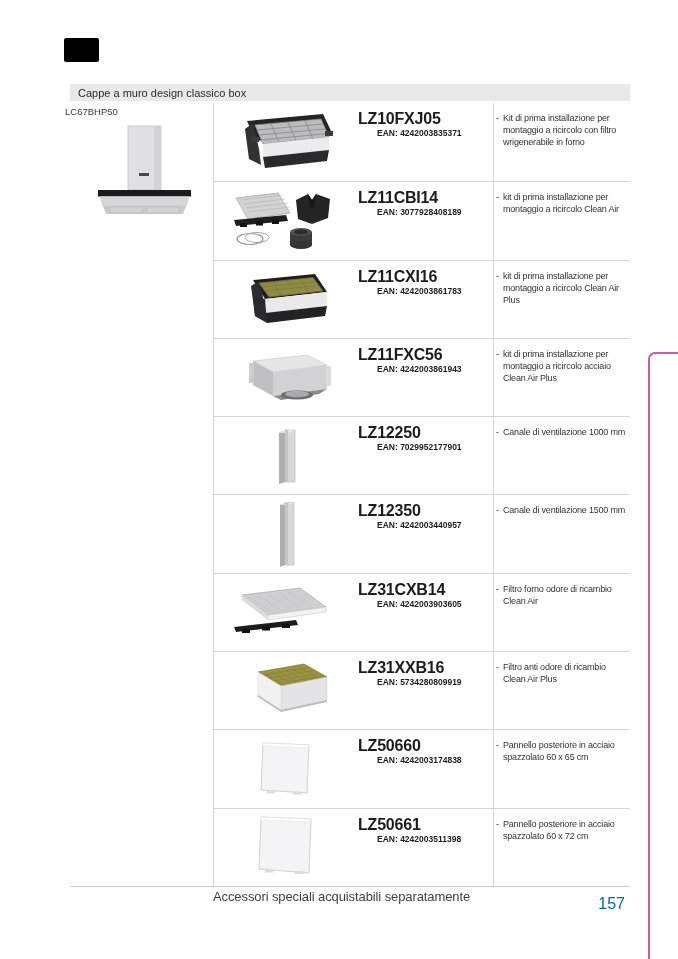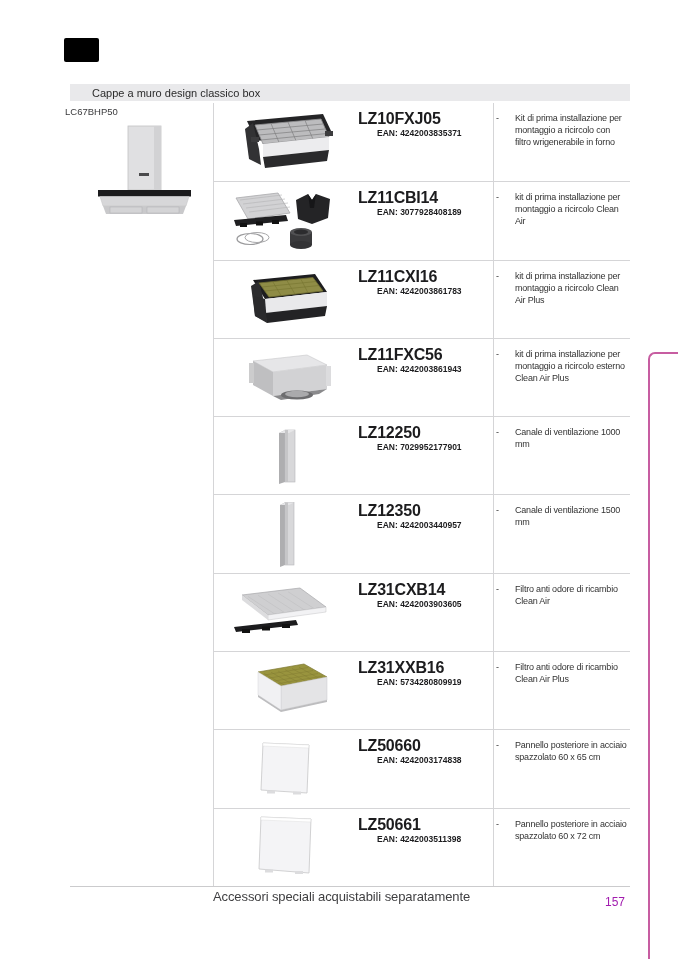--- a/index.html
+++ b/index.html
@@ -7,21 +7,21 @@
   .page {
     position:relative; width:678px; height:959px; background:#ffffff;
     font-family:"Liberation Sans", sans-serif; color:#222; overflow:hidden;
   }
   .redaction-box {
     position:absolute; left:64px; top:38px; width:35px; height:24px;
     background:#000; border-radius:2px;
   }
   .header-bar {
     position:absolute; left:70px; top:84px; width:560px; height:17px;
-    background:#e9e9eb; display:flex; align-items:center; padding-left:22px;
+    background:#e9e9eb; display:flex; align-items:center; padding-left:8px;
   }
   .header-bar .title { font-size:11px; color:#2b2b2b; letter-spacing:0; }
   .model-label { position:absolute; left:65px; top:106px; font-size:9.5px; color:#3a3a3c; }
   .hood-img { position:absolute; left:92px; top:118px; }
 
   .vline { position:absolute; top:103px; width:1px; height:783px; background:#d5d5d7; }
   .vline-1 { left:213px; }
   .vline-2 { left:493px; }
   .bottom-rule { position:absolute; left:70px; top:886px; width:560px; height:1px; background:#cbcbcd; }
 
@@ -30,24 +30,24 @@
   .acc-row + .acc-row { border-top:1px solid #d5d5d7; }
   .img-cell {
     position:absolute; left:8px; top:0; width:130px; height:100%;
     display:flex; align-items:center; justify-content:center;
   }
   .code-cell { position:absolute; left:145px; top:7px; }
   .prod-code { font-size:16px; font-weight:bold; color:#1c1c1e; letter-spacing:-0.2px; line-height:17px; }
   .prod-ean  { font-size:8.5px; font-weight:bold; color:#1c1c1e; letter-spacing:0; margin-top:1px;margin-left:19px; }
   .desc-cell { position:absolute; left:283px; top:9px; width:132px; display:flex; }
   .desc-bullet { font-size:9px; color:#333; line-height:12px; margin-right:4px; }
-  .desc-text { font-size:9px; color:#333; line-height:12px; letter-spacing:-0.2px; width:124px;margin-left:12px; }
+  .desc-text { font-size:9px; color:#333; line-height:12px; letter-spacing:-0.2px; width:124px; }
 
   .footer-note { position:absolute; left:213px; top:889px; font-size:13px; color:#3f3f41; letter-spacing:-0.1px; }
-  .page-number { position:absolute; left:570px; top:895px; width:55px; text-align:right; font-size:12px; color:#a21caf; }
+  .page-number { position:absolute; left:570px; top:895px; width:55px; text-align:right; font-size:16px; color:#0369a1; }
 
   .annotation-bracket {
     position:absolute; left:648px; top:352px; width:60px; height:640px;
     border-left:2px solid #c75da1; border-top:2px solid #c75da1;
     border-top-left-radius:7px;
   }
 </style>
 </head>
 <body>
 
@@ -181,21 +181,21 @@
           <ellipse cx="66" cy="50" rx="16" ry="4.5" fill="#6d6d6f"></ellipse>
           <ellipse cx="66" cy="49" rx="12" ry="3.2" fill="#aaaaac"></ellipse>
         </svg>
       </div>
       <div class="code-cell">
         <div class="prod-code">LZ11FXC56</div>
         <div class="prod-ean">EAN: 4242003861943</div>
       </div>
       <div class="desc-cell">
         <span class="desc-bullet">-</span>
-        <div class="desc-text">kit di prima installazione per montaggio a ricircolo esterno Clean Air Plus</div>
+        <div class="desc-text">kit di prima installazione per montaggio a ricircolo acciaio Clean Air Plus</div>
       </div>
     </div>
 
     <div class="acc-row">
       <div class="img-cell">
         <svg width="110" height="66" viewBox="0 0 110 66">
           <polygon points="48,10 54,7 54,59 48,61" fill="#aeaeb0"></polygon>
           <rect x="54" y="7" width="10" height="52" fill="#d8d8da" stroke="#b6b6b8" stroke-width="0.6"></rect>
           <polygon points="48,10 54,7 64,7 58,10" fill="#e6e6e8"></polygon>
           <rect x="54" y="7" width="3" height="52" fill="#c6c6c8"></rect>
@@ -248,21 +248,21 @@
             <rect x="36" y="47.5" width="8" height="4" fill="#111"></rect>
             <rect x="56" y="45" width="8" height="4" fill="#111"></rect>
         </svg>
       </div>
       <div class="code-cell">
         <div class="prod-code">LZ31CXB14</div>
         <div class="prod-ean">EAN: 4242003903605</div>
       </div>
       <div class="desc-cell">
         <span class="desc-bullet">-</span>
-        <div class="desc-text">Filtro anti odore di ricambio Clean Air</div>
+        <div class="desc-text">Filtro forno odore di ricambio Clean Air</div>
       </div>
     </div>
 
     <div class="acc-row">
       <div class="img-cell">
         <svg width="110" height="66" viewBox="0 0 110 66">
           <polygon points="27,14 73,6 96,19 50,28" fill="#99943e" stroke="#7c7730" stroke-width="0.7"></polygon>
           <g stroke="#827d32" stroke-width="0.5">
             <line x1="33" y1="15.5" x2="56" y2="28.5"></line>
               <line x1="40" y1="14.2" x2="63" y2="27.2"></line>

